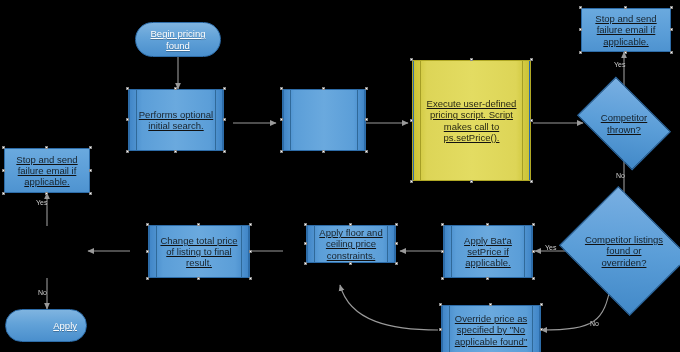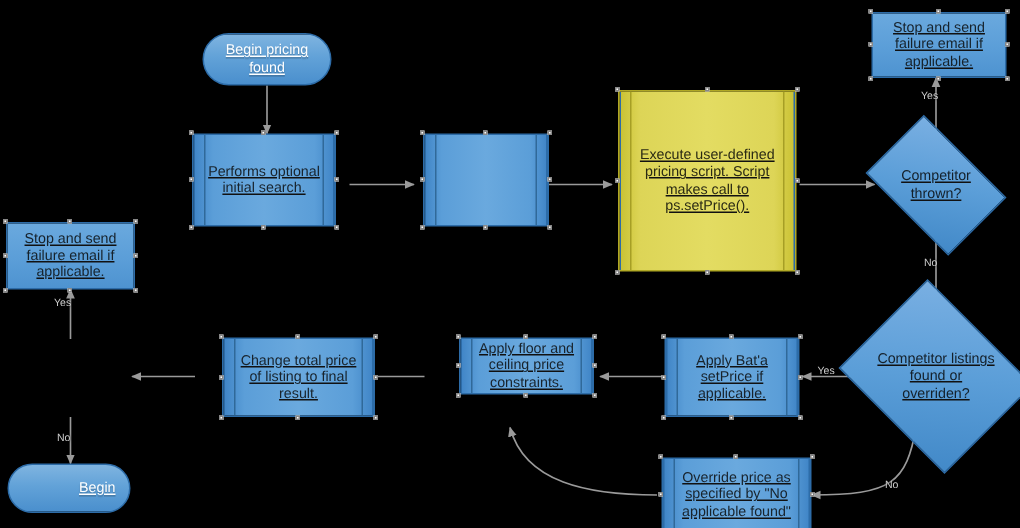--- a/index.html
+++ b/index.html
@@ -239,21 +239,21 @@
         <span class="h-tr"></span>
       <span class="h-ml"></span>
         <span class="h-mr"></span>
       <span class="h-bl"></span>
         <span class="h-bc"></span>
         <span class="h-br"></span>
     </span>
   </div>
 
   <div class="node pill" style="left:5px;top:309px;width:82px;height:33px;">
-    <span class="lbl">Begin</span>
+    <span class="lbl">Apply</span>
   </div>
 
   <div class="edgelabel" style="left:614px;top:61px;">Yes</div>
   <div class="edgelabel" style="left:616px;top:172px;">No</div>
   <div class="edgelabel" style="left:545px;top:244px;">Yes</div>
   <div class="edgelabel" style="left:590px;top:320px;">No</div>
   <div class="edgelabel" style="left:36px;top:199px;">Yes</div>
   <div class="edgelabel" style="left:38px;top:289px;">No</div>
 
 </div>

